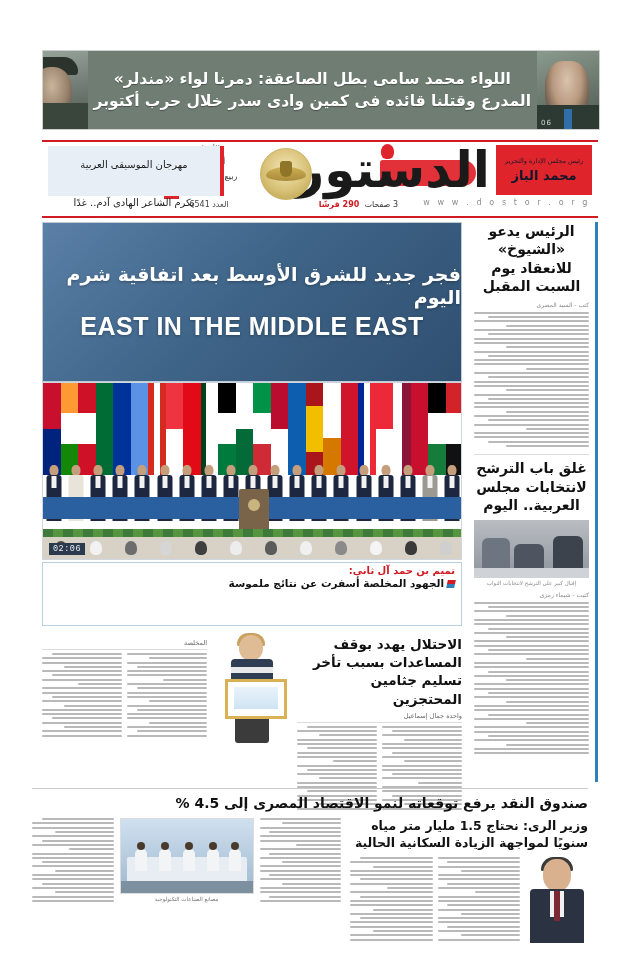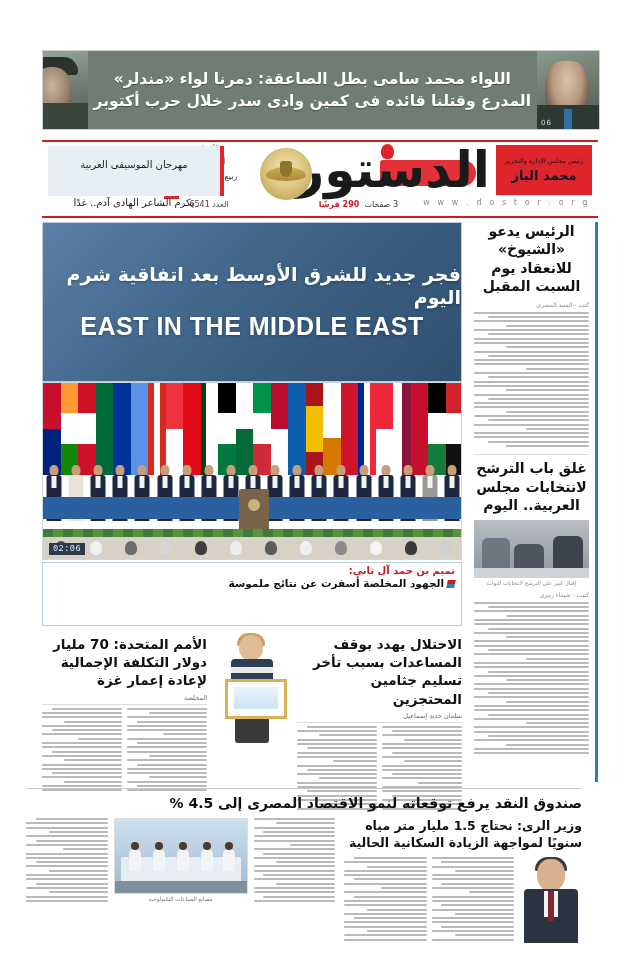--- a/index.html
+++ b/index.html
@@ -149,21 +149,21 @@
   .boy{width:74px;height:112px;position:relative;margin:0 auto;flex:none;}
   .boy .bhead{position:absolute;left:24px;top:0;width:24px;height:26px;border-radius:48%;background:#e0bc96;}
   .boy .bhair{position:absolute;left:22px;top:-2px;width:28px;height:13px;border-radius:14px 14px 2px 2px;background:#c9a05c;}
   .boy .btorso{position:absolute;left:16px;top:24px;width:42px;height:36px;background:#2f3e52;border-radius:4px;}
   .boy .bstripe{position:absolute;left:16px;top:32px;width:42px;height:6px;background:#e9e9e9;}
   .boy .bframe{position:absolute;left:10px;top:44px;width:56px;height:34px;background:#fff;border:3px solid #d8b254;}
   .boy .bart{position:absolute;left:6px;top:5px;width:44px;height:22px;background:linear-gradient(#eaf3fb,#cfe3f3);}
   .boy .blegs{position:absolute;left:20px;top:60px;width:34px;height:48px;background:#3b3b3b;border-radius:3px;}
 
   
-  .bottom{position:absolute;left:0;right:16px;top:566px;width:556px;}
+  .bottom{position:absolute;left:0;right:10px;top:566px;width:556px;}
   .botline{border-top:1px solid #ccc;padding-top:5px;}
   .hl-wide{font-size:14px;font-weight:bold;text-align:right;color:#111;line-height:1.3;}
   .bot-grid{display:flex;gap:9px;margin-top:6px;}
   .bot-left{width:238px;}
   .bot-right{flex:1 1 0;}
   .hl3{font-size:12.5px;font-weight:bold;line-height:1.35;text-align:right;}
   .minister{width:62px;height:86px;position:relative;flex:none;}
   .minister .mh{position:absolute;left:17px;top:2px;width:28px;height:32px;border-radius:46%;background:#d9b18f;}
   .minister .mhair{position:absolute;left:15px;top:0;width:32px;height:14px;border-radius:16px 16px 2px 2px;background:#3a3a3a;}
   .minister .msuit{position:absolute;left:4px;top:32px;width:54px;height:54px;background:#2b3342;border-radius:4px 4px 0 0;}
@@ -533,21 +533,21 @@
           <div class="qtext">
             <span class="qbullet"></span><span>الجهود المخلصة أسفرت عن نتائج ملموسة</span>
           </div>
         </div>
       </div>
 
       <div class="mid">
 
         <div class="mid-col">
           <div class="hl2">الاحتلال يهدد بوقف المساعدات بسبب تأخر تسليم جثامين المحتجزين</div>
-          <div class="byline">سلمان جديد إسماعيل</div>
+          <div class="byline">واحدة جمال إسماعيل</div>
           <div class="tcols">
             <div class="tcol">
               <div class="ln"></div>
                 <div class="ln m"></div>
                 <div class="ln"></div>
                 <div class="ln s"></div>
               <div class="ln"></div>
                 <div class="ln"></div>
                 <div class="ln m"></div>
                 <div class="ln"></div>
@@ -594,21 +594,20 @@
             <div class="bhead"></div>
             <div class="btorso"></div>
             <div class="bstripe"></div>
           <div class="blegs"></div>
           <div class="bframe">
               <div class="bart"></div>
             </div>
         </div>
 
         <div class="mid-col">
-          <div class="hl2">الأمم المتحدة: 70 مليار دولار التكلفة الإجمالية لإعادة إعمار غزة</div>
           <div class="byline">المخلصة</div>
           <div class="tcols">
             <div class="tcol">
               <div class="ln"></div>
                 <div class="ln s"></div>
                 <div class="ln"></div>
                 <div class="ln m"></div>
               <div class="ln"></div>
                 <div class="ln"></div>
                 <div class="ln xs"></div>

